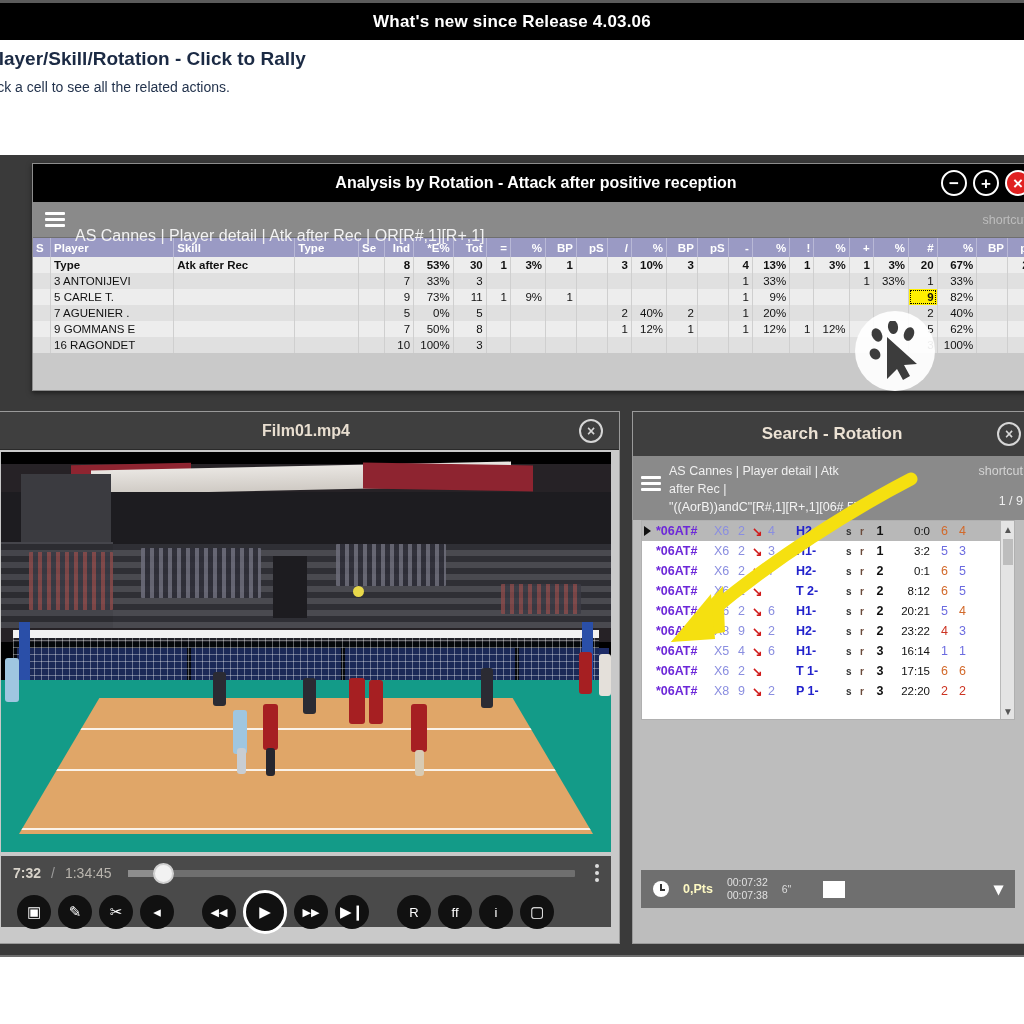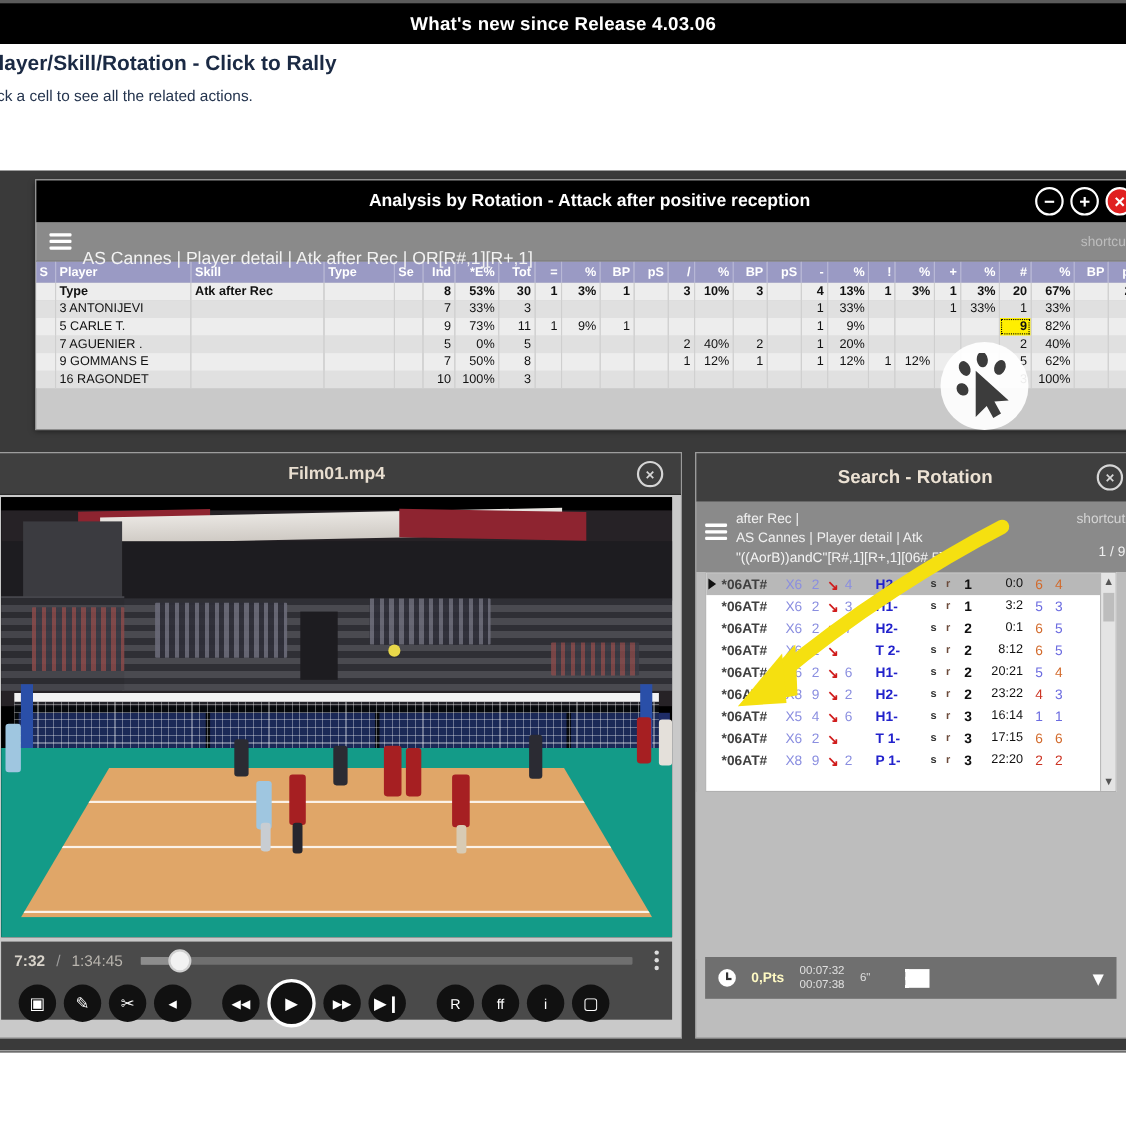--- a/index.html
+++ b/index.html
@@ -186,21 +186,21 @@
   .se-pg { color:#efefef; margin-top:12px; }
 
   .se-list { position:relative; background:#ffffff; height:200px; margin:0 16px 0 8px;
              border:1px solid #b0b0b0; overflow:hidden; }
   .se-rows { position:absolute; left:0; right:14px; top:0; }
   .se-row { display:flex; align-items:center; height:20px; font-size:12.5px;
             padding-left:14px; position:relative; white-space:nowrap; }
   .se-row.sel { background:#b8b8b8; }
   .se-row .caret { position:absolute; left:2px; top:5px; width:0; height:0;
                    border-left:7px solid #111; border-top:5px solid transparent; border-bottom:5px solid transparent; }
-  .c-code { color:#404040; font-weight:bold; width:58px; }
+  .c-code { color:#6d28d9; font-weight:bold; width:58px; }
   .c-x { color:#8a8ee0; width:24px; }
   .c-n { color:#8a8ee0; width:14px; }
   .c-mark { width:16px; color:#d01b1b; font-weight:bold; }
   .c-n2 { color:#8a8ee0; width:14px; }
   .c-type { color:#2222cc; font-weight:bold; width:64px; padding-left:14px; }
   .c-s { color:#333; width:14px; font-size:10px; font-weight:bold;}
   .c-r { color:#6b4a3a; width:12px; font-size:10px; font-weight:bold;}
   .c-set { color:#111; font-weight:bold; width:16px; text-align:center; }
   .c-sc { color:#111; width:42px; text-align:right; font-size:11.5px; }
   .c-a { width:18px; text-align:right; }
@@ -625,22 +625,22 @@
       <div class="se-close">×</div>
     </div>
 
     <div class="se-menu">
       <span class="hamb" style="margin-top:14px">
           <i></i>
           <i></i>
           <i></i>
         </span>
       <div class="se-crumbs">
+        <div>AS Cannes   |   Player detail   |   Atk</div>
         <div>after Rec   |</div>
-        <div>AS Cannes   |   Player detail   |   Atk</div>
         <div class="q">"((AorB))andC"[R#,1][R+,1][06#,5]</div>
       </div>
       <div class="se-right">
         <div>shortcut</div>
         <div class="se-pg">1 / 9</div>
       </div>
     </div>
 
     <div class="se-list">
       <div class="se-rows">

